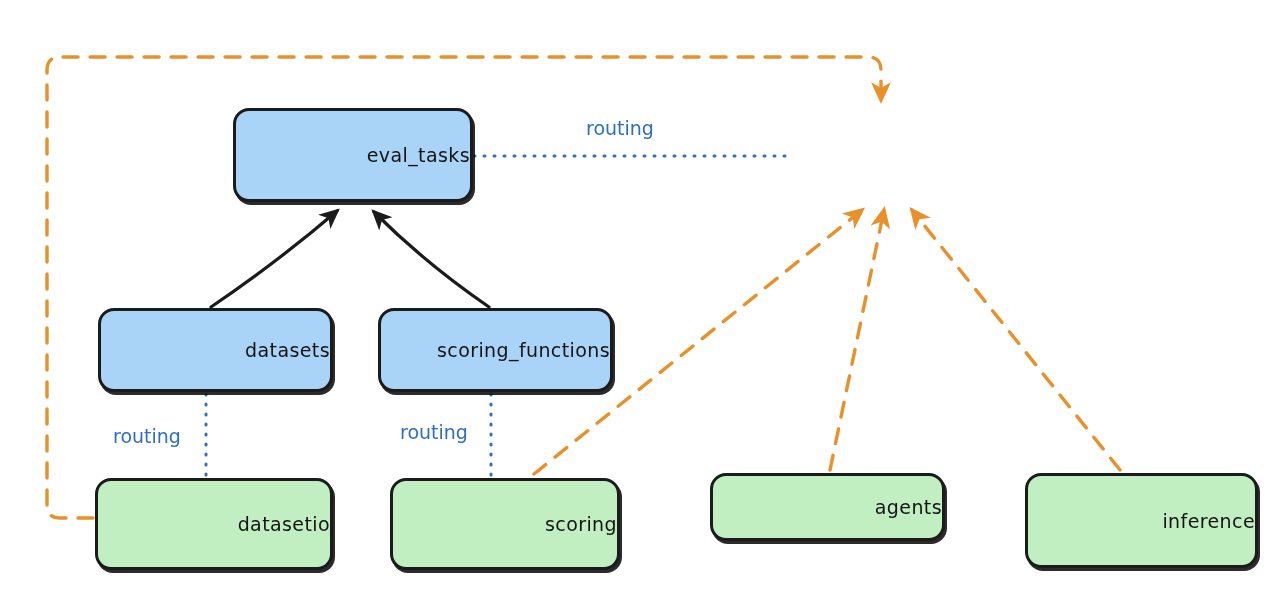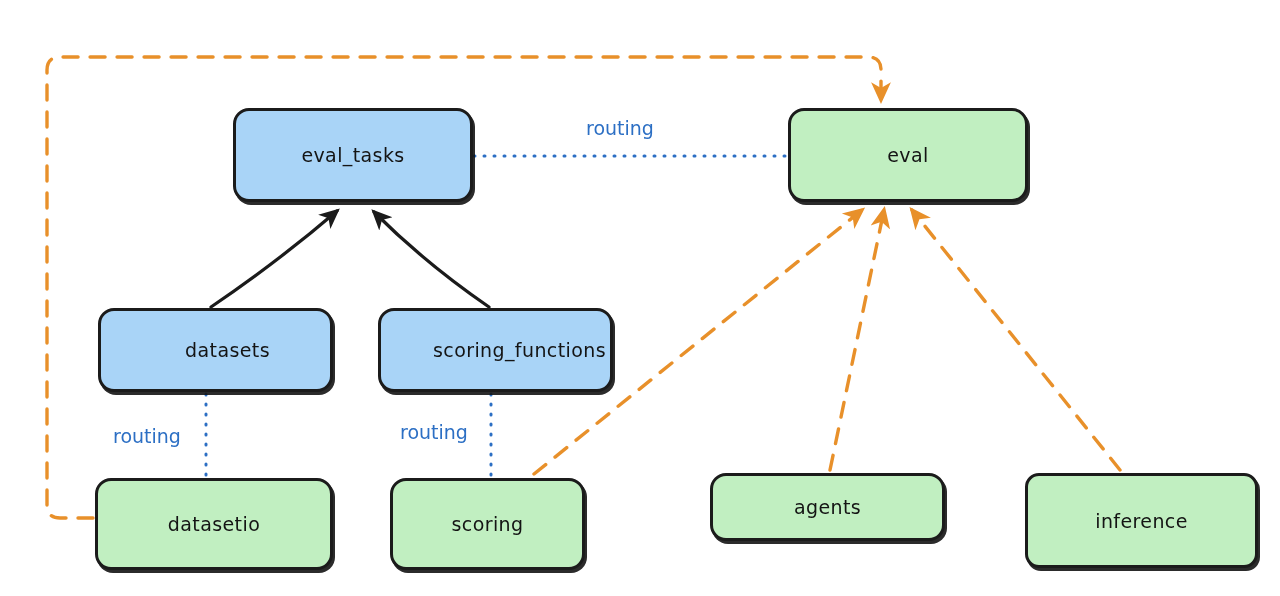--- a/index.html
+++ b/index.html
@@ -27,21 +27,21 @@
     height: 596px;
     pointer-events: none;
   }
   .node {
     position: absolute;
     box-sizing: border-box;
     border: 3px solid #1b1b1b;
     border-radius: 16px;
     display: flex;
     align-items: center;
-    justify-content: center;
+    justify-content: flex-end;
     box-shadow: 2px 3px 0 rgba(20,20,20,0.9);
   }
   .node.blue  { background: #a9d4f7; }
   .node.green { background: #c1efc1; }
   .node-label {
     font-family: "DejaVu Sans", sans-serif;
     font-size: 19px;
     color: #141414;
     letter-spacing: 0.4px;
     white-space: nowrap;
@@ -87,45 +87,42 @@
 
     <path d="M 1120 470 L 912 210" fill="none" stroke="#e8902a" stroke-width="3.4" stroke-linecap="round" stroke-dasharray="15 12" marker-end="url(#arrow-orange)"></path>
 
     <path d="M 93 518 L 60 518 Q 47 518 47 505 L 47 70 Q 47 57 60 57 L 868 57 Q 881 57 881 70 L 881 100" fill="none" stroke="#e8902a" stroke-width="3.4" stroke-linecap="round" stroke-dasharray="15 12" marker-end="url(#arrow-orange)"></path>
   </svg>
 
   <div class="node blue" style="left:233px; top:108px; width:240px; height:94px;">
     <span class="node-label">eval_tasks</span>
   </div>
 
-  <div class="node green" style="left:788px; top:108px; width:240px; height:94px;">
-    <span class="node-label">eval</span>
-  </div>
 
   <div class="node blue" style="left:98px; top:308px; width:235px; height:84px;padding-left:24px;">
     <span class="node-label">datasets</span>
   </div>
 
   <div class="node blue" style="left:378px; top:308px; width:235px; height:84px;padding-left:48px;">
     <span class="node-label">scoring_functions</span>
   </div>
 
   <div class="node green" style="left:95px; top:478px; width:238px; height:92px;">
     <span class="node-label">datasetio</span>
   </div>
 
-  <div class="node green" style="left:390px; top:478px; width:195px; height:92px;">
+  <div class="node green" style="left:390px; top:478px; width:230px; height:92px;">
     <span class="node-label">scoring</span>
   </div>
 
   <div class="node green" style="left:710px; top:473px; width:235px; height:68px;">
     <span class="node-label">agents</span>
   </div>
 
-  <div class="node green" style="left:1025px; top:473px; width:233px; height:95px;border-radius:14px;">
+  <div class="node green" style="left:1025px; top:473px; width:233px; height:95px;">
     <span class="node-label">inference</span>
   </div>
 
   <div class="edge-label" style="left:586px; top:117px;">routing</div>
 
   <div class="edge-label" style="left:113px; top:425px;">routing</div>
 
   <div class="edge-label" style="left:400px; top:421px;">routing</div>
 
 </div>

